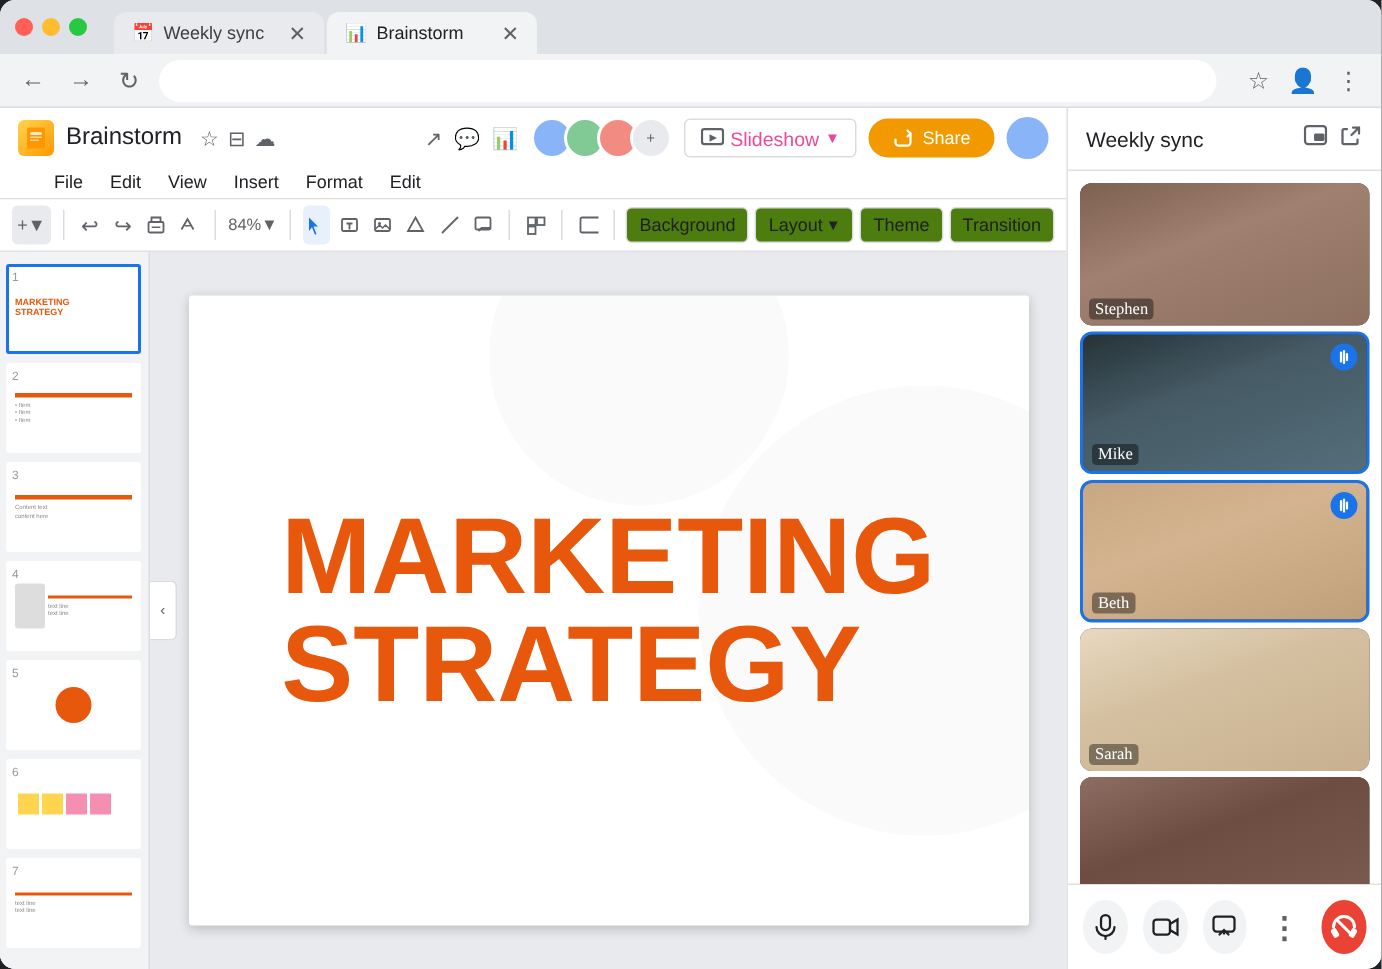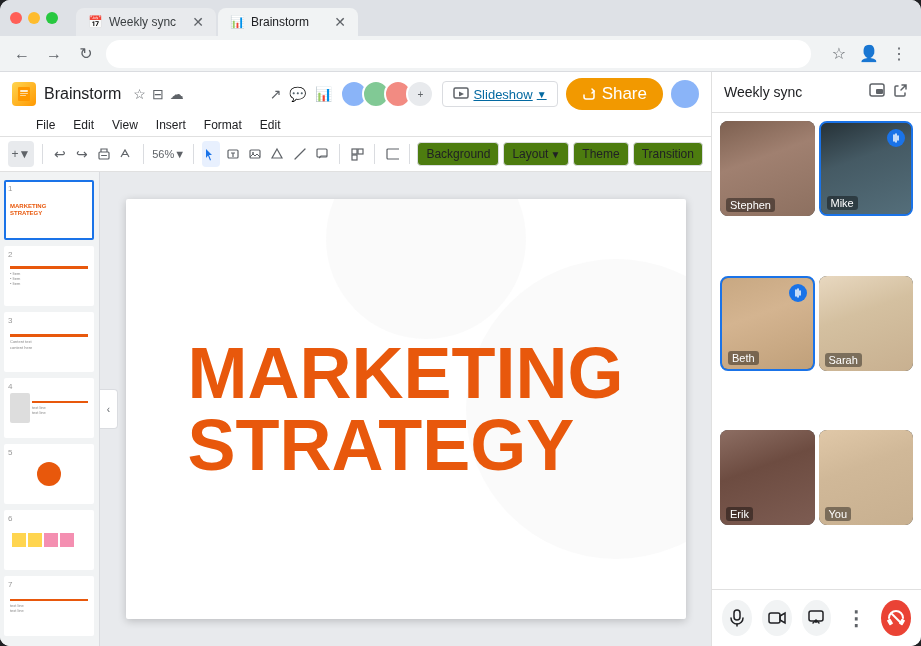--- a/index.html
+++ b/index.html
@@ -33,23 +33,23 @@
     .slides-title-row { display: flex; align-items: center; gap: 8px; margin-bottom: 4px; }
     .slides-logo { width: 24px; height: 24px; background: linear-gradient(135deg, #ffd54f, #ff9800); border-radius: 4px; display: flex; align-items: center; justify-content: center; font-size: 12px; color: white; font-weight: bold; }
     .slides-title { font-size: 16px; color: #202124; font-weight: 500; }
     .title-icons { display: flex; gap: 6px; margin-left: 4px; }
     .title-icon { color: #5f6368; font-size: 14px; cursor: pointer; }
     .header-right { margin-left: auto; display: flex; align-items: center; gap: 8px; }
     .avatar-group { display: flex; }
     .avatar { width: 28px; height: 28px; border-radius: 50%; background: #bbb; margin-left: -6px; border: 2px solid #fff; overflow: hidden; }
     .avatar:first-child { margin-left: 0; }
     .avatar-placeholder { width: 28px; height: 28px; border-radius: 50%; background: #e8eaed; border: 2px solid #fff; display: flex; align-items: center; justify-content: center; font-size: 10px; color: #5f6368; margin-left: -6px; }
-    .btn-slideshow { background: #fff; border: 1px solid #dadce0; border-radius: 4px; padding: 4px 10px; font-size: 13px; cursor: pointer; display: flex; align-items: center; gap: 4px; color: #0369a1; text-decoration: underline; }
+    .btn-slideshow { background: #fff; border: 1px solid #dadce0; border-radius: 4px; padding: 4px 10px; font-size: 13px; cursor: pointer; display: flex; align-items: center; gap: 4px; color: #ec4899; }
     .btn-slideshow svg { width: 16px; height: 16px; }
-    .btn-share { background: #f29900; color: #fff; border: none; border-radius: 20px; padding: 6px 16px; font-size: 17px; font-weight: 500; cursor: pointer; display: flex; align-items: center; gap: 6px; }
+    .btn-share { background: #f29900; color: #fff; border: none; border-radius: 20px; padding: 6px 16px; font-size: 12px; font-weight: 500; cursor: pointer; display: flex; align-items: center; gap: 6px; }
     .user-avatar-header { width: 28px; height: 28px; border-radius: 50%; background: #8ab4f8; }
     .slides-menu { display: flex; gap: 2px; margin-left: 16px; }
     .menu-item { font-size: 12px; color: #202124; padding: 4px 8px; cursor: pointer; border-radius: 4px; }
 
     
     .toolbar { background: #fff; padding: 4px 8px; display: flex; align-items: center; gap: 4px; border-bottom: 1px solid #e0e0e0; }
     .toolbar-btn { width: 26px; height: 26px; display: flex; align-items: center; justify-content: center; border-radius: 4px; cursor: pointer; color: #5f6368; font-size: 14px; }
     .toolbar-divider { width: 1px; height: 20px; background: #dadce0; margin: 0 4px; }
     .toolbar-group { display: flex; align-items: center; gap: 2px; }
     .toolbar-label { font-size: 12px; color: #202124; padding: 4px 8px; background: #4d7c0f; border: 1px solid #dadce0; border-radius: 4px; cursor: pointer; }
@@ -70,21 +70,21 @@
     .slide-bg-shape { position: absolute; width: 300px; height: 300px; background: #f5f5f5; border-radius: 50%; opacity: 0.5; right: -80px; top: 60px; }
     .slide-bg-shape2 { position: absolute; width: 200px; height: 200px; background: #f0f0f0; border-radius: 50%; opacity: 0.3; left: 200px; top: -60px; }
     .collapse-btn { position: absolute; left: 0; top: 50%; transform: translateY(-50%); width: 18px; height: 40px; background: #fff; border: 1px solid #dadce0; border-left: none; border-radius: 0 4px 4px 0; display: flex; align-items: center; justify-content: center; cursor: pointer; color: #5f6368; font-size: 10px; }
 
     
     .meet-panel { width: 210px; background: #fff; border-left: 1px solid #e0e0e0; display: flex; flex-direction: column; }
     .meet-header { padding: 10px 12px; border-bottom: 1px solid #e0e0e0; display: flex; align-items: center; justify-content: space-between; }
     .meet-title { font-size: 14px; font-weight: 500; color: #202124; }
     .meet-header-icons { display: flex; gap: 8px; }
     .meet-icon { color: #5f6368; font-size: 16px; cursor: pointer; }
-    .participants-grid { display: grid; grid-template-columns: 1fr 1fr; gap: 4px; padding: 8px; flex: 1; overflow-y: auto; }
+    .participants-grid { display: grid; grid-template-columns: 1fr; gap: 4px; padding: 8px; flex: 1; overflow-y: auto; font-family: Liberation Serif, serif; }
     .participant-tile { border-radius: 8px; overflow: hidden; position: relative; height: 95px; background: #3c4043; }
     .participant-tile.speaking { border: 2px solid #1a73e8; }
     .participant-name { position: absolute; bottom: 4px; left: 6px; font-size: 11px; color: #fff; background: rgba(0,0,0,0.4); padding: 1px 4px; border-radius: 3px; }
     .speaking-indicator { position: absolute; top: 6px; right: 6px; width: 18px; height: 18px; background: #1a73e8; border-radius: 50%; display: flex; align-items: center; justify-content: center; }
     .speaking-indicator svg { width: 10px; height: 10px; fill: #fff; }
 
     
     .face { width: 100%; height: 100%; position: relative; overflow: hidden; }
     .face-stephen { background: linear-gradient(160deg, #5d4037 20%, #8d6e63 60%, #795548 100%); }
     .face-mike { background: linear-gradient(160deg, #263238 20%, #455a64 50%, #546e7a 100%); }
@@ -215,21 +215,21 @@
               <rect x="4" y="8" width="6" height="1" fill="#5f6368" rx="0.5"></rect>
             </svg>
         </div>
         <div class="toolbar-btn">
           <svg width="14" height="14" viewBox="0 0 14 14">
               <path d="M2 10L6 3L10 10" fill="none" stroke="#5f6368" stroke-width="1.2"></path>
               <rect x="4" y="7" width="4" height="1" fill="#5f6368"></rect>
             </svg>
         </div>
         <div class="toolbar-divider"></div>
-        <div class="toolbar-btn" style="width:40px;font-size:11px;">56%▼</div>
+        <div class="toolbar-btn" style="width:40px;font-size:11px;">84%▼</div>
         <div class="toolbar-divider"></div>
         <div class="toolbar-btn" style="background:#e8f0fe;">
           <svg width="14" height="14" viewBox="0 0 14 14">
               <path d="M2 2L8 8L5 8L7 13L6 13.5L4 8.5L2 11V2Z" fill="#1a73e8"></path>
             </svg>
         </div>
         <div class="toolbar-btn">
           <svg width="14" height="14" viewBox="0 0 14 14">
               <rect x="2" y="3" width="10" height="8" rx="1" fill="none" stroke="#5f6368" stroke-width="1.2"></rect>
               <path d="M5 6h4M7 6v4" stroke="#5f6368" stroke-width="1.2"></path>

